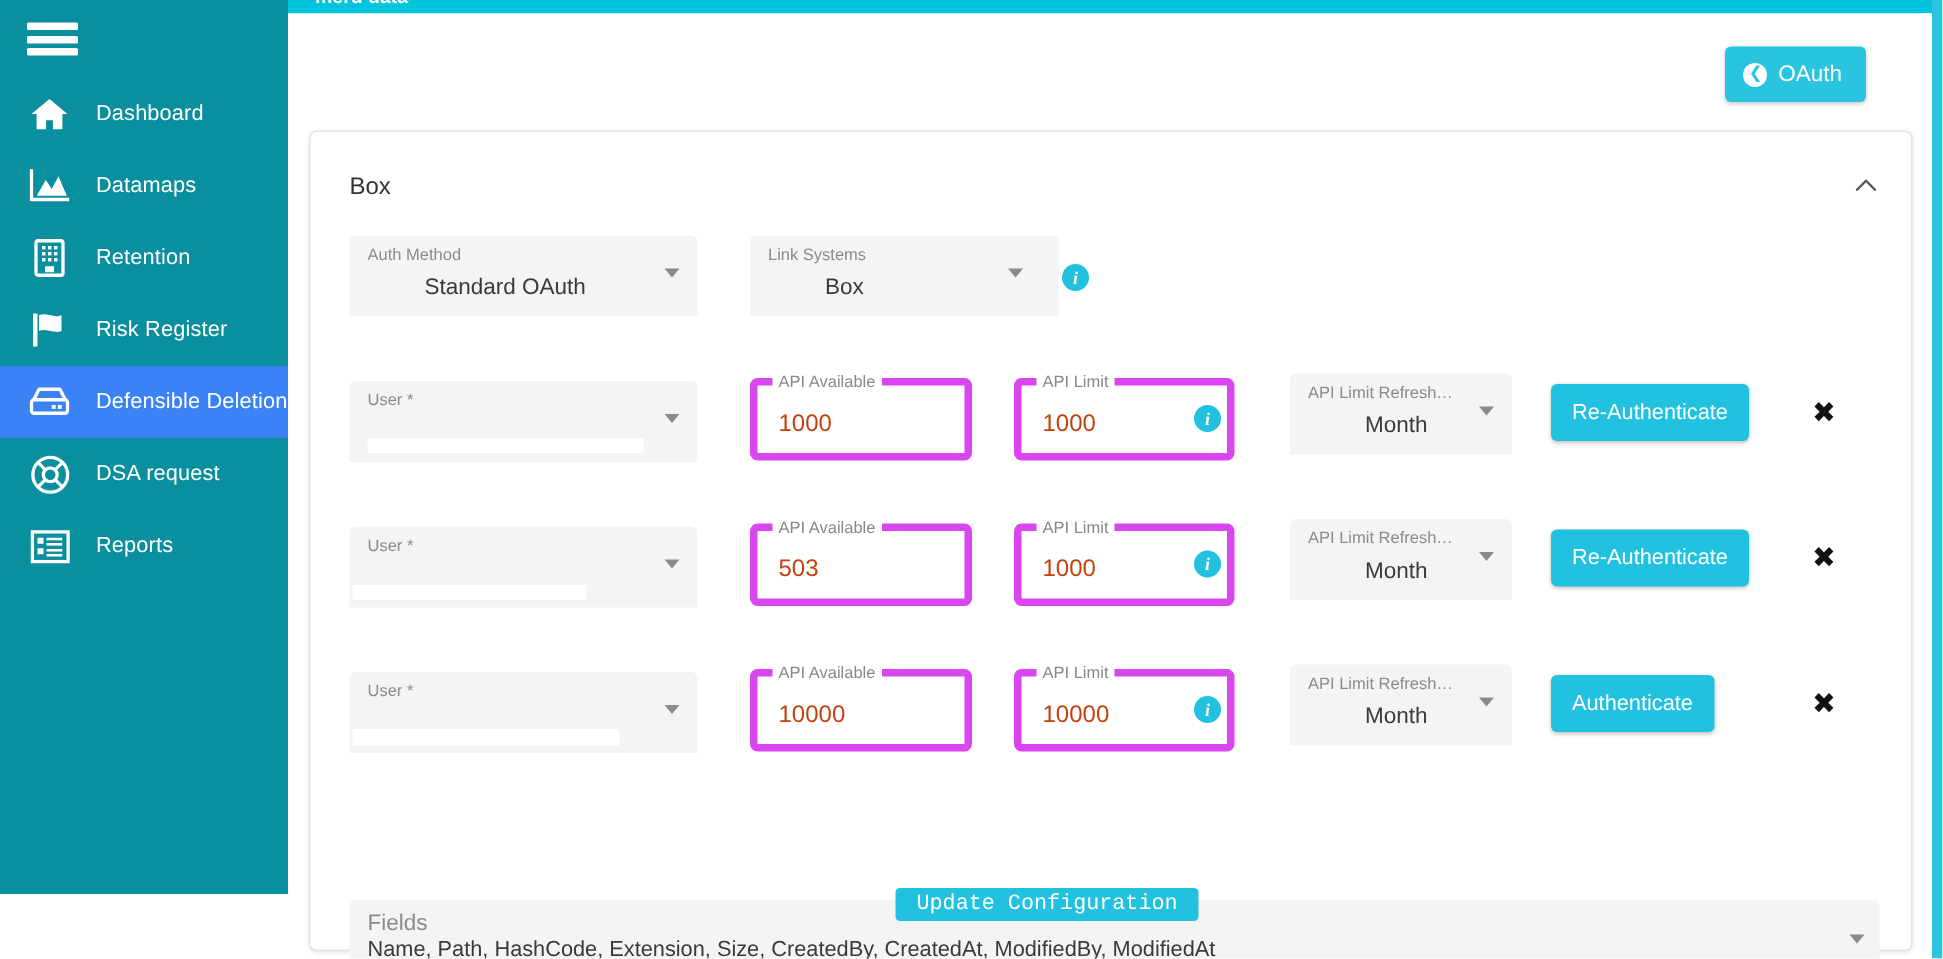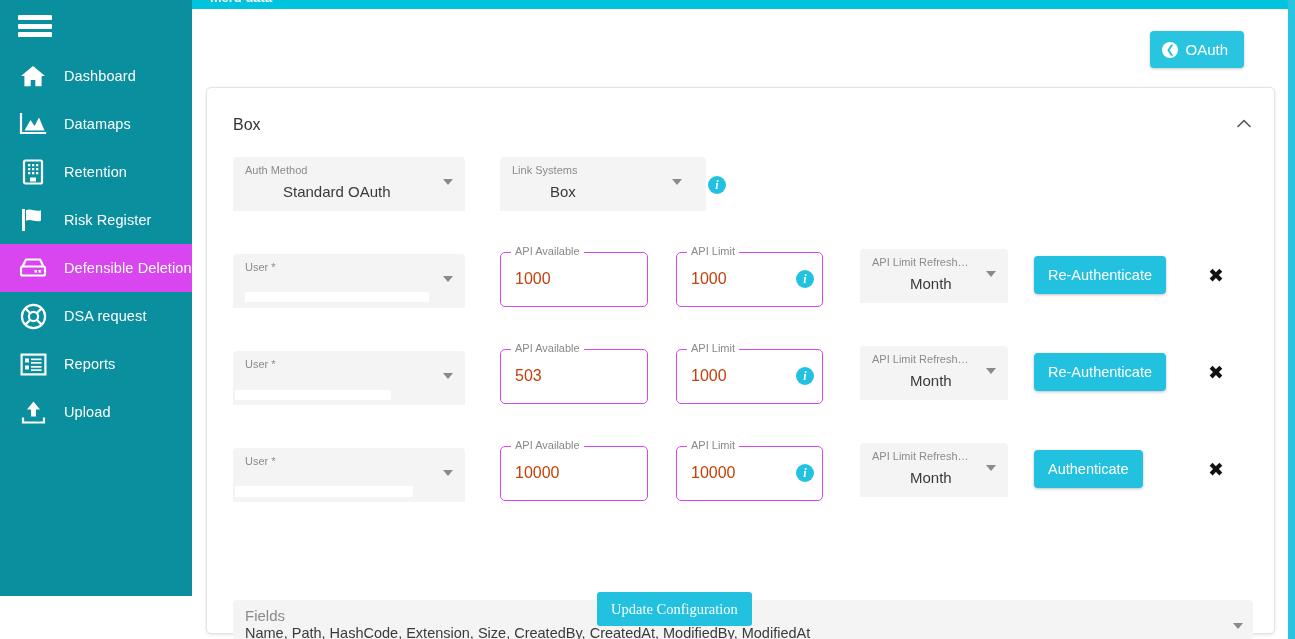--- a/index.html
+++ b/index.html
@@ -33,21 +33,21 @@
   .nav-item {
     position: relative;
     height: 48px;
     display: flex; align-items: center;
     padding-left: 16px;
     cursor: pointer;
     font-size: 14.5px;
     color: #ffffff;
     letter-spacing: .1px;
   }
-  .nav-item.active { background: #d946ef; }
+  .nav-item.active { background: #3b82f6; }
   .nav-ico {
     width: 34px; height: 30px;
     margin-right: 14px;
     display: flex; align-items: center; justify-content: center;
     flex: 0 0 34px;
   }
   .nav-ico svg { display:block; }
   .nav-label { white-space: nowrap; }
 
   
@@ -148,21 +148,21 @@
   .redact {
     position: absolute;
     background: #ffffff;
     pointer-events: none;
   }
 
   
   .ofield {
     position: absolute;
     height: 55px;
-    border: 1px solid #d946ef;
+    border: 5px solid #d946ef;
     border-radius: 5px;
     background: #fff;
     text-align: right;
   }
   .ofield .olabel {
     position: absolute; left: 10px; top: -8px;
     font-size: 11px; color: #888;
     background: #fff; padding: 0 4px;
     white-space: nowrap;
   }
@@ -210,25 +210,25 @@
   #fields-bar .fvalue { position:absolute; left: 12px; top: 25px; font-size: 14.5px; color:#3a3a3a; }
   #fields-bar .farrow {
     position:absolute; right: 10px; top: 23px;
     width:0; height:0;
     border-left:5px solid transparent; border-right:5px solid transparent;
     border-top: 6px solid #8a8a8a;
   }
 
   #update-btn {
     position: absolute;
-    height: 34px;
+    height: 22px;
     background: #22c1e0; color: #fff;
     border: none; border-radius: 3px;
     font-size: 14.5px;
-    font-family: Liberation Serif, serif;
+    font-family: Liberation Mono, monospace;
     cursor: pointer; padding: 0 14px;
     white-space: nowrap;
   }
 </style>
 </head>
 <body>
 
 <div id="app">
 
   <nav id="sidebar">
@@ -319,30 +319,20 @@
                 <rect x="5" y="12.5" width="4" height="4"></rect>
                 <rect x="11" y="5.5" width="10.5" height="1.7"></rect>
                 <rect x="11" y="9" width="10.5" height="1.7"></rect>
                 <rect x="11" y="13" width="10.5" height="1.7"></rect>
                 <rect x="11" y="16.3" width="10.5" height="1.7"></rect>
               </g>
             </svg>
           </span>
           <span class="nav-label">Reports</span>
         </div>
-        <div class="nav-item">
-          <span class="nav-ico">
-            <svg width="27" height="25" viewBox="0 0 27 25" fill="none">
-              <path d="M13.5 1.5 L20 9.5h-4v7h-5v-7h-4z" fill="#fff"></path>
-              <path d="M3 17.5v5h21v-5" stroke="#fff" stroke-width="2.2" fill="none"></path>
-              <rect x="18" y="19" width="2.2" height="2.2" fill="#0a8f9e"></rect>
-            </svg>
-          </span>
-          <span class="nav-label">Upload</span>
-        </div>
       </div>
   </nav>
 
   <div id="topbar">
     <div id="topbar-title">meru data</div>
   </div>
   <div id="right-gutter"></div>
   <div id="right-edge"></div>
 
   <div id="content">

